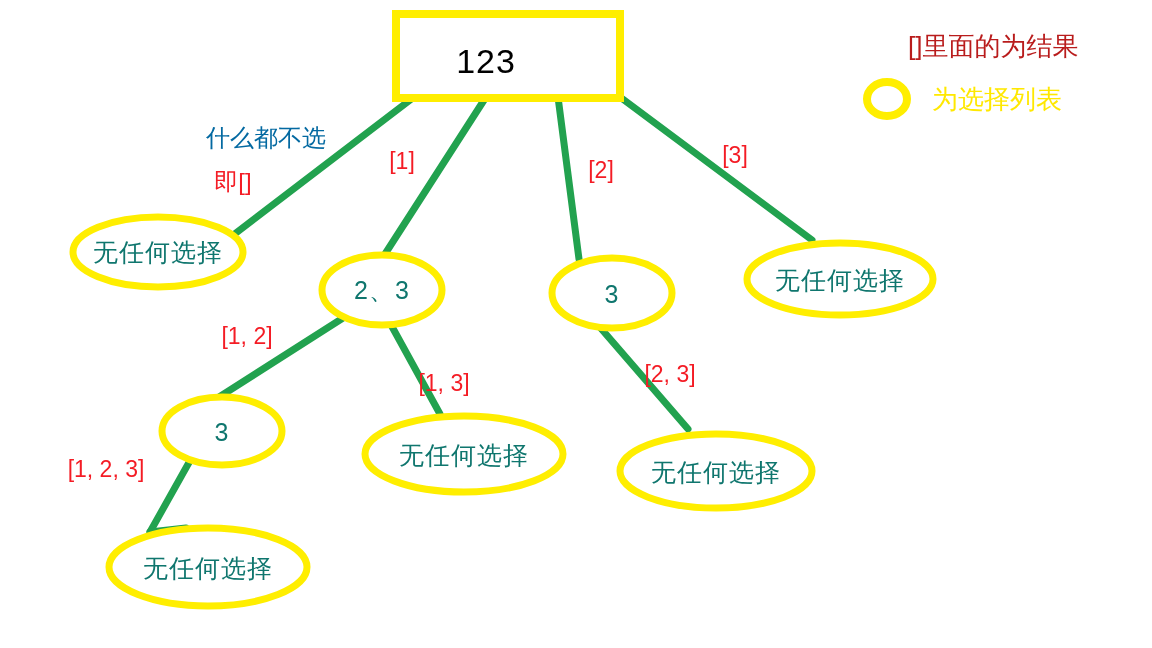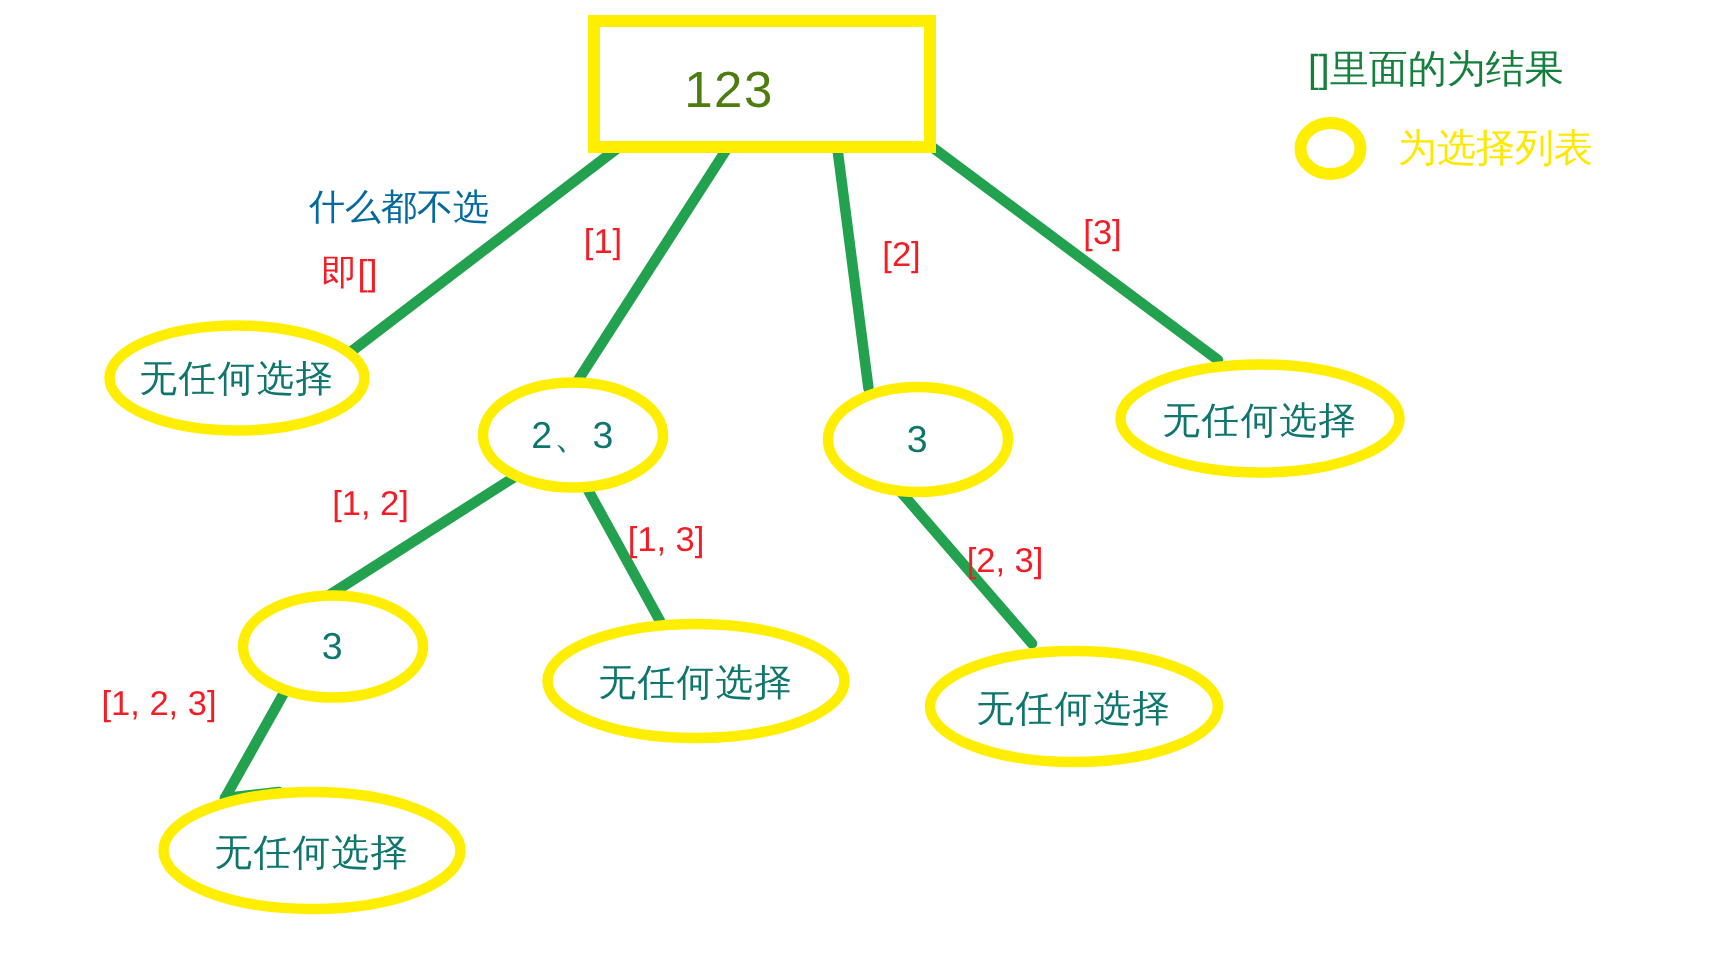--- a/index.html
+++ b/index.html
@@ -24,21 +24,21 @@
   .node-text {
     position: absolute;
     color: #0f766e;
     font-size: 25px;
     white-space: nowrap;
     transform: translate(-50%, -50%);
     letter-spacing: 1px;
   }
   .root-text {
     position: absolute;
-    color: #4d7c0f;
+    color: #000000;
     font-size: 34px;
     white-space: nowrap;
     transform: translate(-50%, -50%);
     letter-spacing: 1px;
   }
   .edge-label {
     position: absolute;
     color: #f41c25;
     font-size: 23px;
     white-space: nowrap;
@@ -53,24 +53,25 @@
   }
   .annot-red {
     position: absolute;
     color: #f41c25;
     font-size: 24px;
     white-space: nowrap;
     transform: translate(-50%, -50%);
   }
   .legend-red {
     position: absolute;
-    color: #15803d;
+    color: #b91c1c;
     font-size: 26px;
     white-space: nowrap;
     transform: translate(0, -50%);
+    margin-left: 36px;
   }
   .legend-yellow {
     position: absolute;
     color: #ffe800;
     font-size: 26px;
     white-space: nowrap;
     transform: translate(0, -50%);
   }
 </style>
 </head>
@@ -117,21 +118,21 @@
 <div class="node-text" style="left:840px; top:280px;">无任何选择</div>
 <div class="node-text" style="left:222px; top:432px;">3</div>
 <div class="node-text" style="left:464px; top:455px;">无任何选择</div>
 <div class="node-text" style="left:716px; top:472px;">无任何选择</div>
 <div class="node-text" style="left:208px; top:568px;">无任何选择</div>
 
 <div class="edge-label" style="left:402px; top:161px;">[1]</div>
 <div class="edge-label" style="left:601px; top:170px;">[2]</div>
 <div class="edge-label" style="left:735px; top:155px;">[3]</div>
 <div class="edge-label" style="left:247px; top:336px;">[1, 2]</div>
-<div class="edge-label" style="left:444px; top:360px;text-align:center;">[1, 3]</div>
+<div class="edge-label" style="left:444px; top:383px;text-align:center;">[1, 3]</div>
 <div class="edge-label" style="left:670px; top:374px;">[2, 3]</div>
 <div class="edge-label" style="left:106px; top:469px;">[1, 2, 3]</div>
 
 <div class="annot-black" style="left:266px; top:138px;">什么都不选</div>
 <div class="annot-red" style="left:233px; top:182px;">即[]</div>
 
 <div class="legend-red" style="left:872px; top:46px;">[]里面的为结果</div>
 <div class="legend-yellow" style="left:918px; top:99px;margin-left:14px;">为选择列表</div>
 
 </body></html>

